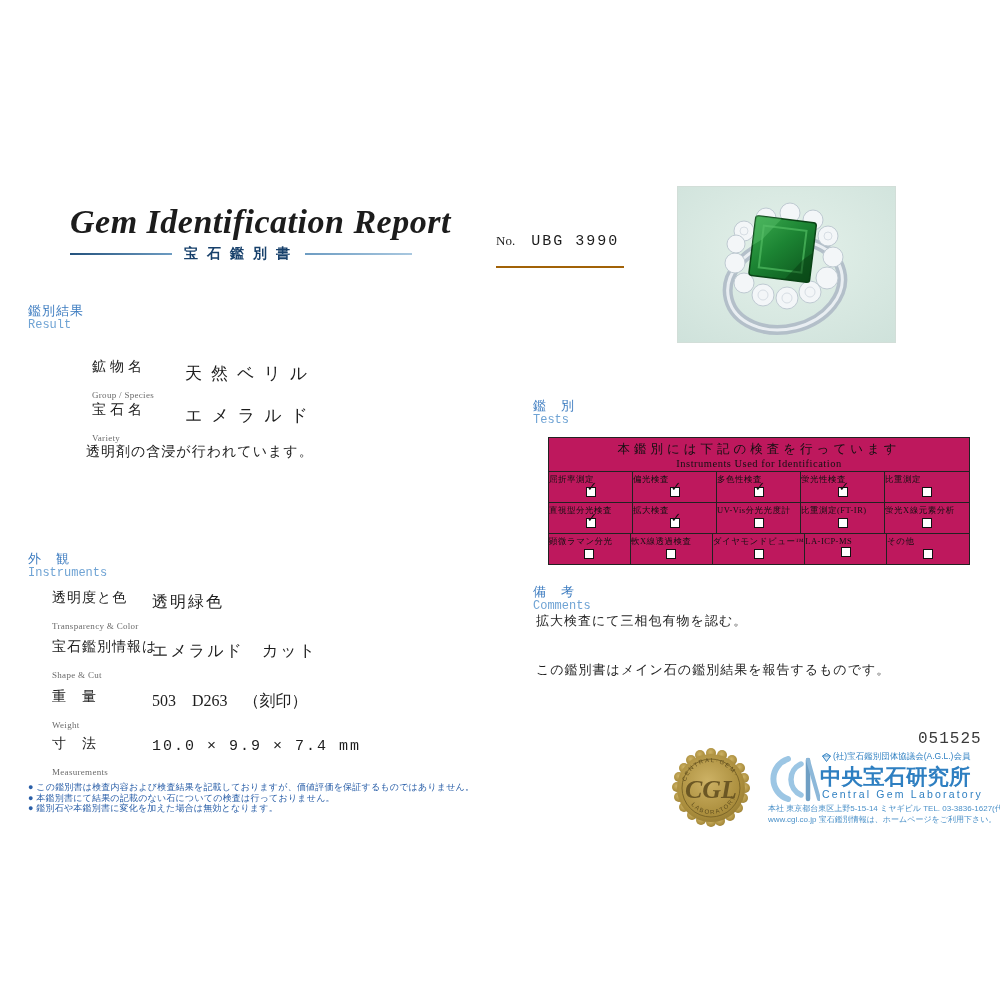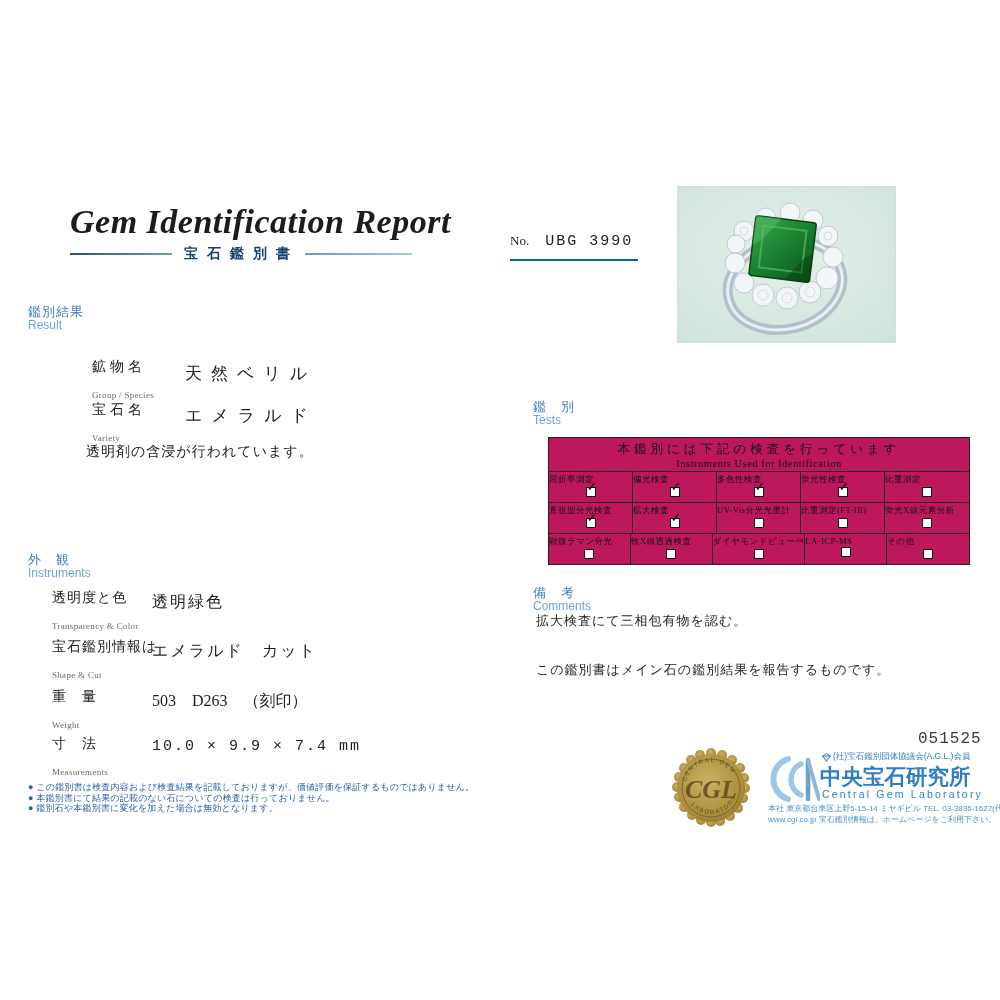--- a/index.html
+++ b/index.html
@@ -18,29 +18,29 @@
   .subtitle-row{display:flex;align-items:center;margin-top:4px;width:342px;}
   .sub-line{height:2px;flex:1;}
   .sub-line.l1{background:linear-gradient(to right,#24527d,#6d9cc2);max-width:102px;}
   .sub-line.l2{background:linear-gradient(to right,#6d9cc2,#a9c8e0);}
   .subtitle-jp{
     font-size:14px;font-weight:700;color:#17406b;letter-spacing:9px;
     padding:0 6px 0 12px;white-space:nowrap;
   }
 
   
-  .no-block{left:510px;top:231px;width:128px;border-bottom:2px solid #0369a1;padding-bottom:9px;}
+  .no-block{left:496px;top:231px;width:128px;border-bottom:2px solid #a16207;padding-bottom:16px;}
   .no-label{font-size:13px;color:#222;}
   .no-value{font-family:"Liberation Mono","DejaVu Sans Mono",monospace;font-size:15px;letter-spacing:2px;margin-left:12px;color:#1d1d1d;}
 
   
   .photo{left:678px;top:187px;width:217px;height:155px;background:#d8e9e3;box-shadow:0 0 0 1px #d2ded8;}
 
   
-  .sec{font-family:Liberation Sans, sans-serif;line-height:1.05;}
+  .sec{font-family:Liberation Mono, monospace;line-height:1.05;}
   .sec-jp{font-size:13px;color:#3d7cc0;letter-spacing:1px;}
   .sec-en{font-size:12px;color:#6fa3d4;}
 
   
   .f-label-jp{font-size:14px;color:#222;letter-spacing:4px;white-space:nowrap;}
   .f-label-en{font-size:9px;color:#6b6b6b;letter-spacing:0.3px;white-space:nowrap;margin-top:14px;font-family:Liberation Serif, serif;}
   .f-value{font-size:17px;color:#1d1d1d;white-space:nowrap;}
   .ls8{letter-spacing:9px;}
   .ls2{letter-spacing:2px;}
   .note-text{font-size:14px;color:#222;letter-spacing:1px;white-space:nowrap;}

